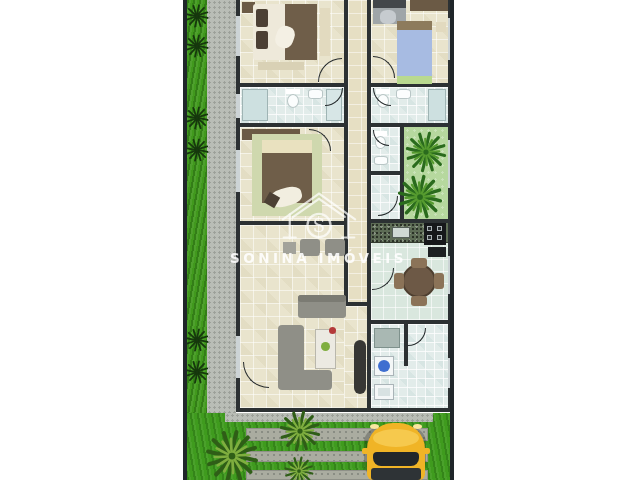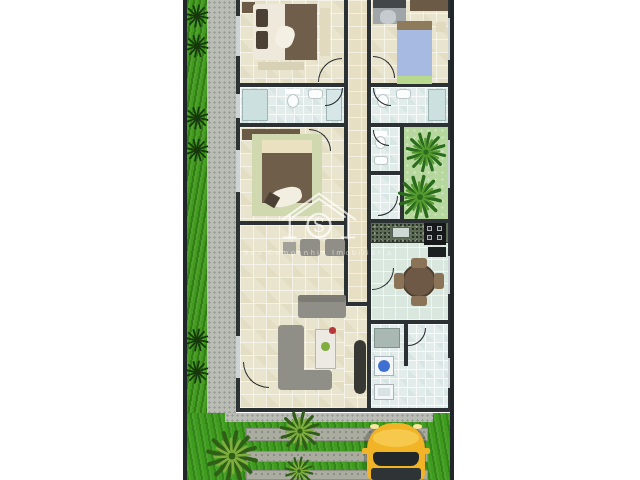--- a/index.html
+++ b/index.html
@@ -373,15 +373,15 @@
     <svg width="86" height="60" viewBox="0 0 100 64">
       <g fill="none" stroke="rgba(255,255,255,0.85)" stroke-width="2.6" stroke-linecap="round">
         <path d="M8,36 L50,6 L92,36"></path>
         <path d="M20,33 L50,12 L80,33"></path>
         <path d="M16,30 L16,58 M9,57 L23,57"></path>
         <path d="M84,30 L84,58 M77,57 L91,57"></path>
         <circle cx="50" cy="43" r="13.5"></circle>
       </g>
       <text x="50" y="50.5" text-anchor="middle" font-size="21" fill="rgba(255,255,255,0.9)" font-family="DejaVu Serif, serif">S</text>
     </svg>
-    <div class="wm-tagline">Sua Companhia Imobiliária</div>
+    <div class="wm-brand">SONINA IMÓVEIS</div>
   </div>
 </div>
 
 </body></html>

